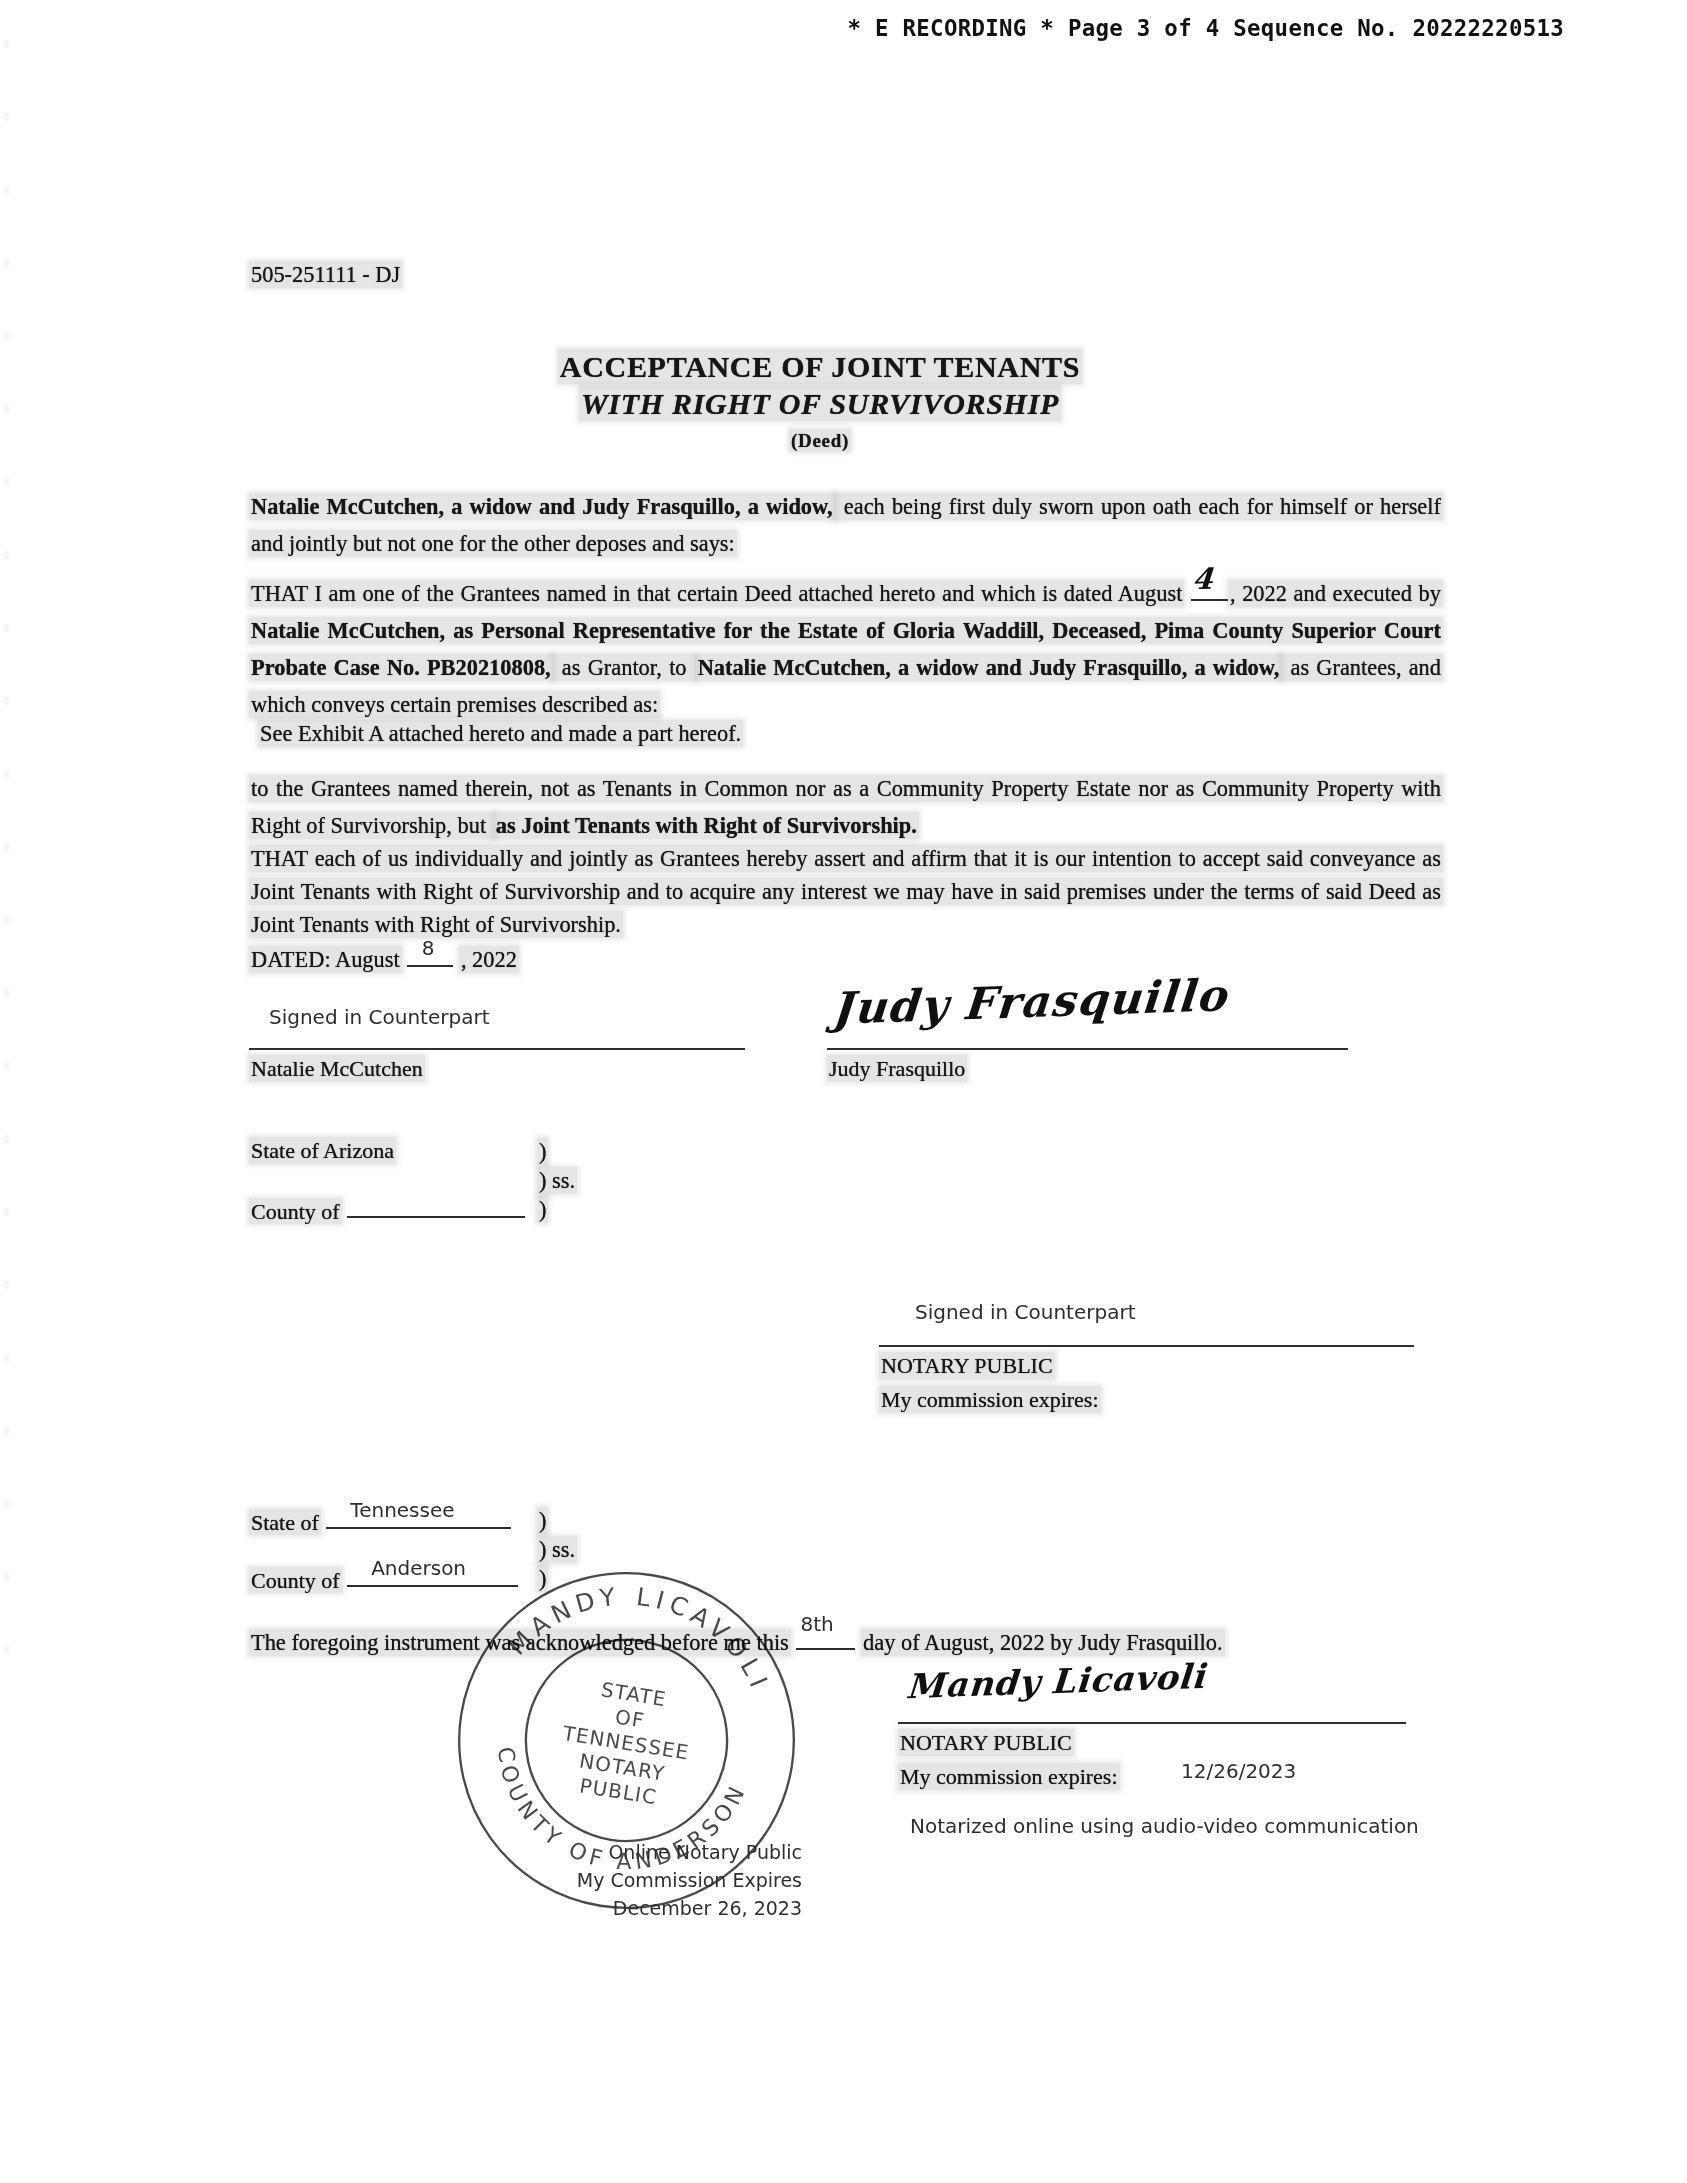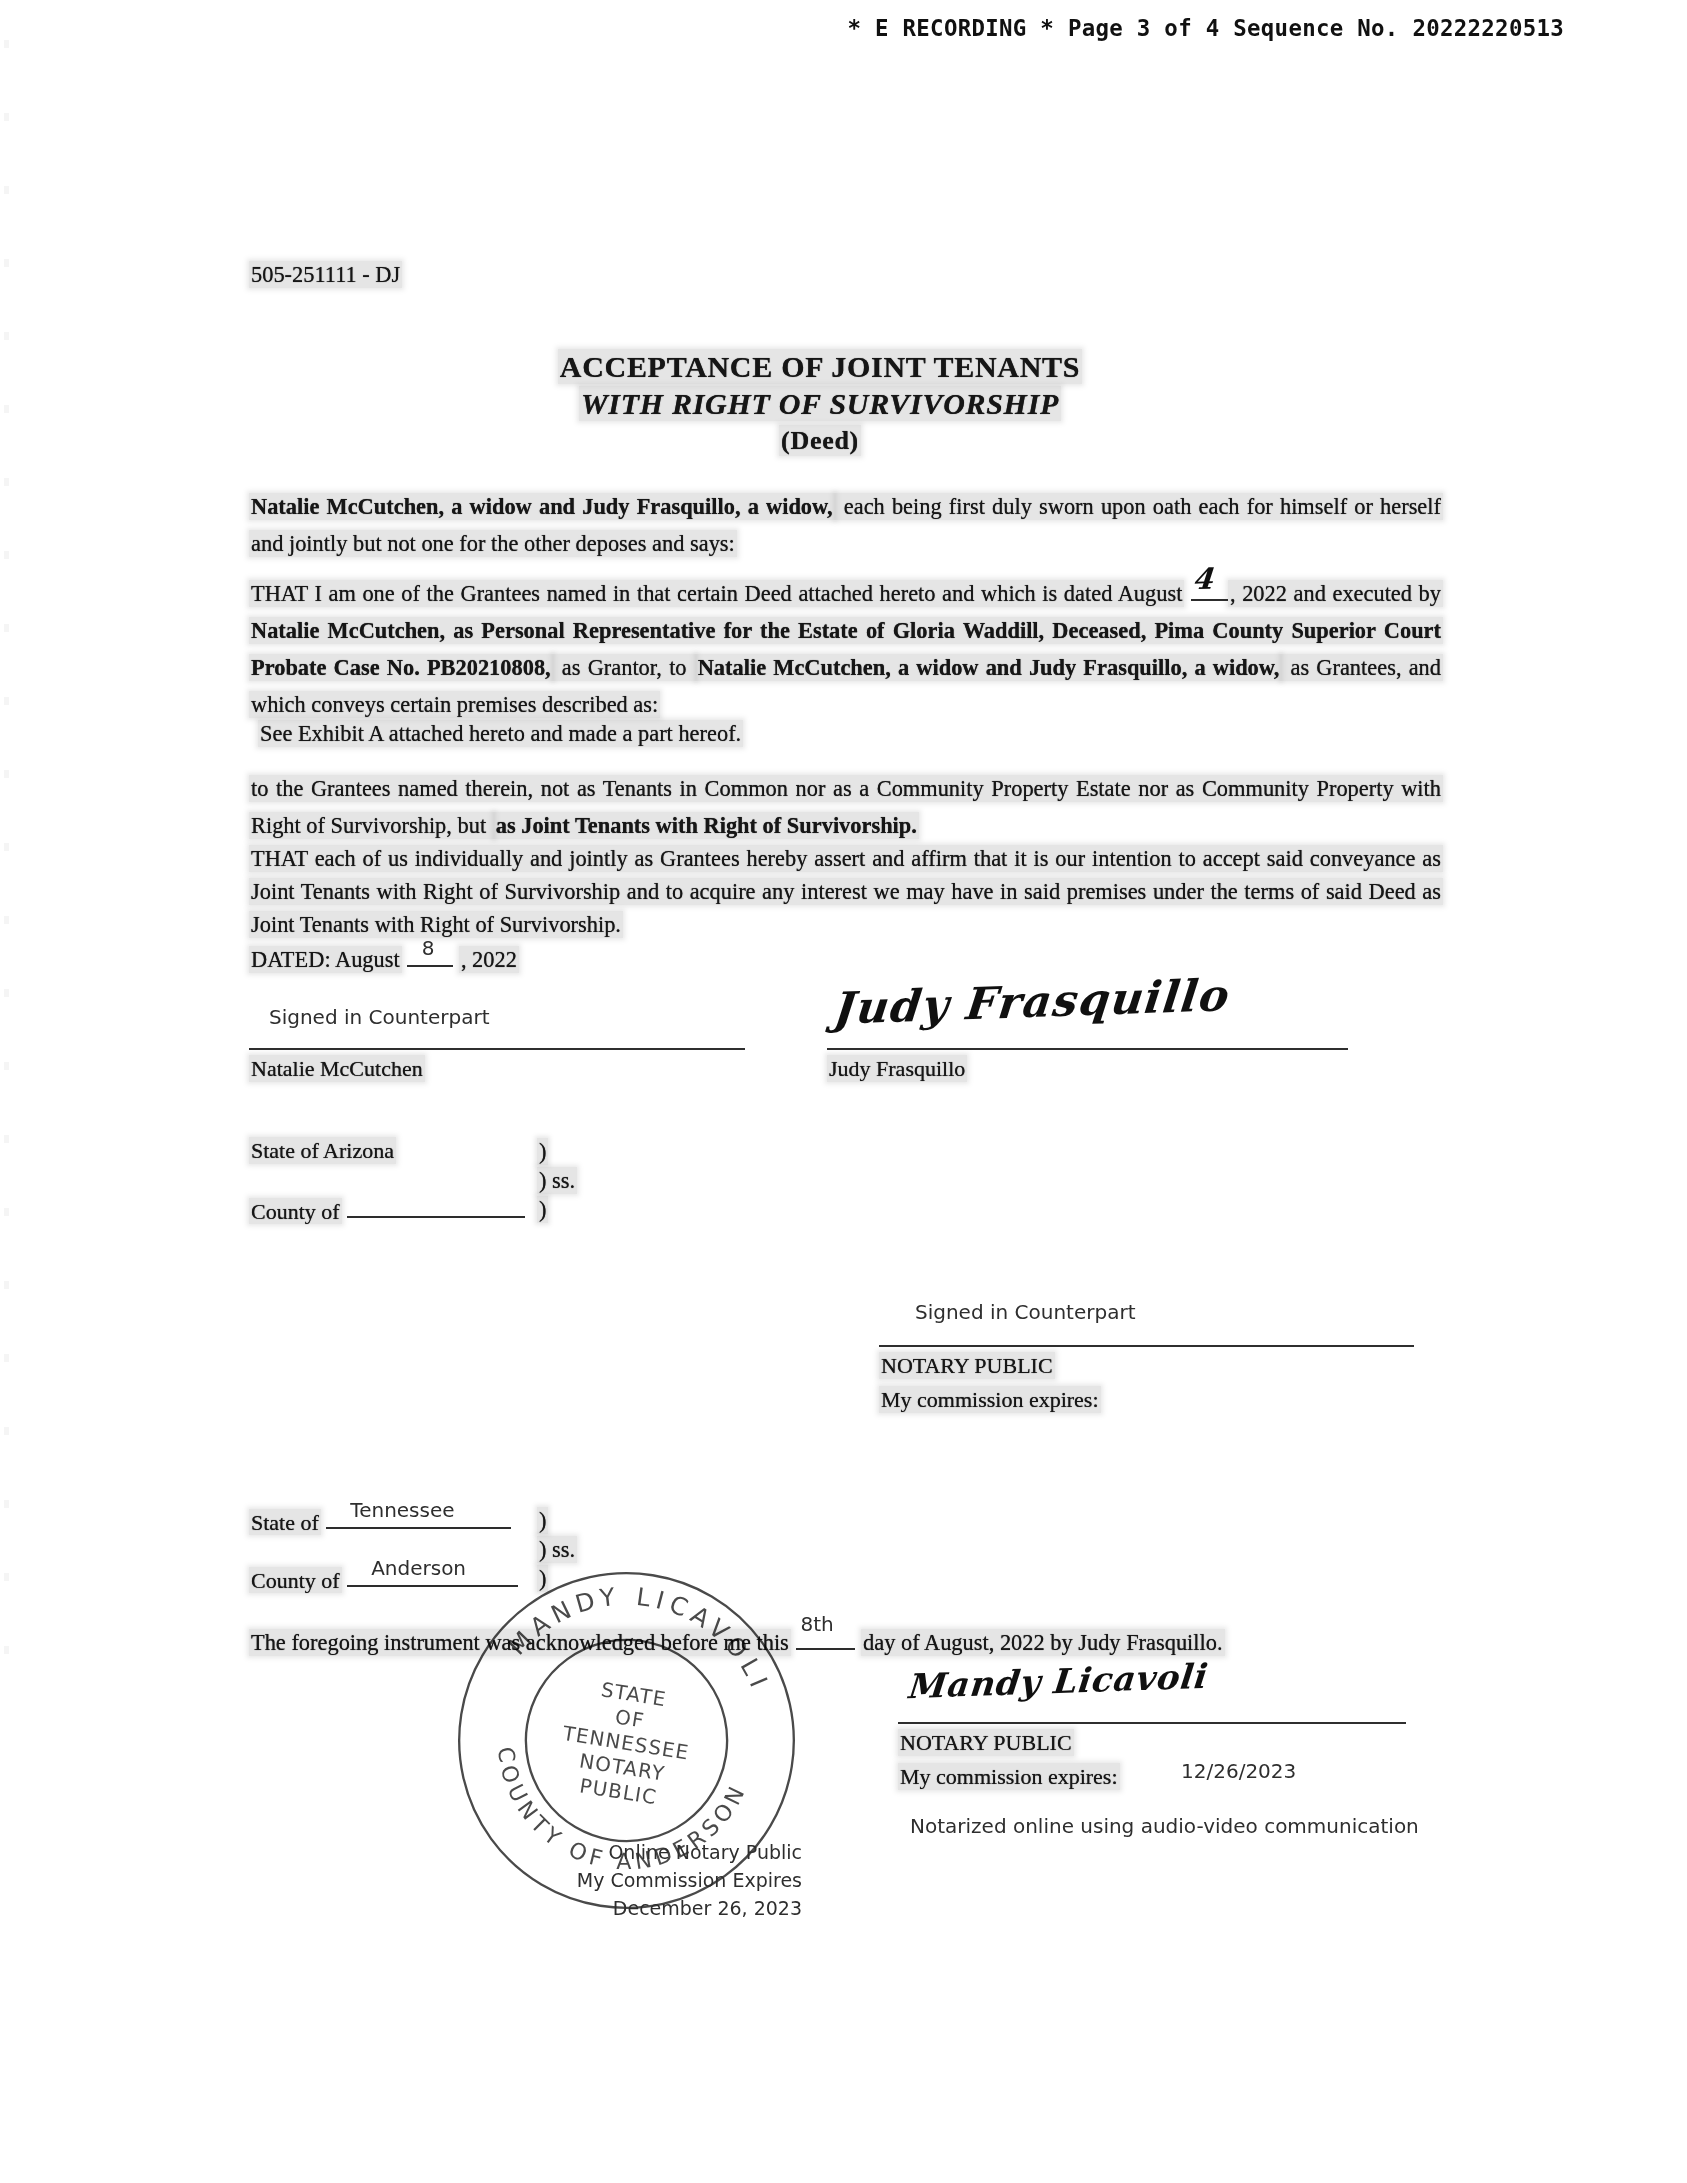--- a/index.html
+++ b/index.html
@@ -67,21 +67,21 @@
   <div class="abs" style="top:262px; left:249px; font-size:22.4px;">
     <span class="scan">505-251111 - DJ</span>
   </div>
 
   <div class="abs titleline" style="top:348px;">
     <span class="scan">ACCEPTANCE OF JOINT TENANTS</span>
   </div>
   <div class="abs titleline" style="top:385px;font-style:italic;">
     <span class="scan">WITH RIGHT OF SURVIVORSHIP</span>
   </div>
-  <div class="abs titleline" style="top:422px; font-size:26px;">
+  <div class="abs titleline" style="top:422px; font-size:19px;">
     <span class="scan">(Deed)</span>
   </div>
 
   <p class="abs para" style="top:488px; left:249px;"><span class="scan b">Natalie McCutchen, a widow and Judy Frasquillo, a widow,</span><span class="scan"> each being first duly sworn upon oath each for himself or herself and jointly but not one for the other deposes and says:</span></p>
 
   <p class="abs para" style="top:575px; left:249px;"><span class="scan">THAT I am one of the Grantees named in that certain Deed attached hereto and which is dated August</span> <span class="blank w56"><span class="over hw hw-sm" style="left:4px; bottom:1.3px;">4</span></span><span class="scan">, 2022 and executed by </span><span class="scan b">Natalie McCutchen, as Personal Representative for the Estate of Gloria Waddill, Deceased, Pima County Superior Court Probate Case No. PB20210808,</span><span class="scan"> as Grantor, to </span><span class="scan b">Natalie McCutchen, a widow and Judy Frasquillo, a widow,</span><span class="scan"> as Grantees, and which conveys certain premises described as:</span></p>
 
   <p class="abs para single" style="top:715px; left:258px;"><span class="scan">See Exhibit A attached hereto and made a part hereof.</span></p>
 
   <p class="abs para" style="top:770px; left:249px;"><span class="scan">to the Grantees named therein, not as Tenants in Common nor as a Community Property Estate nor as Community Property with Right of Survivorship, but </span><span class="scan b">as Joint Tenants with Right of Survivorship.</span></p>

